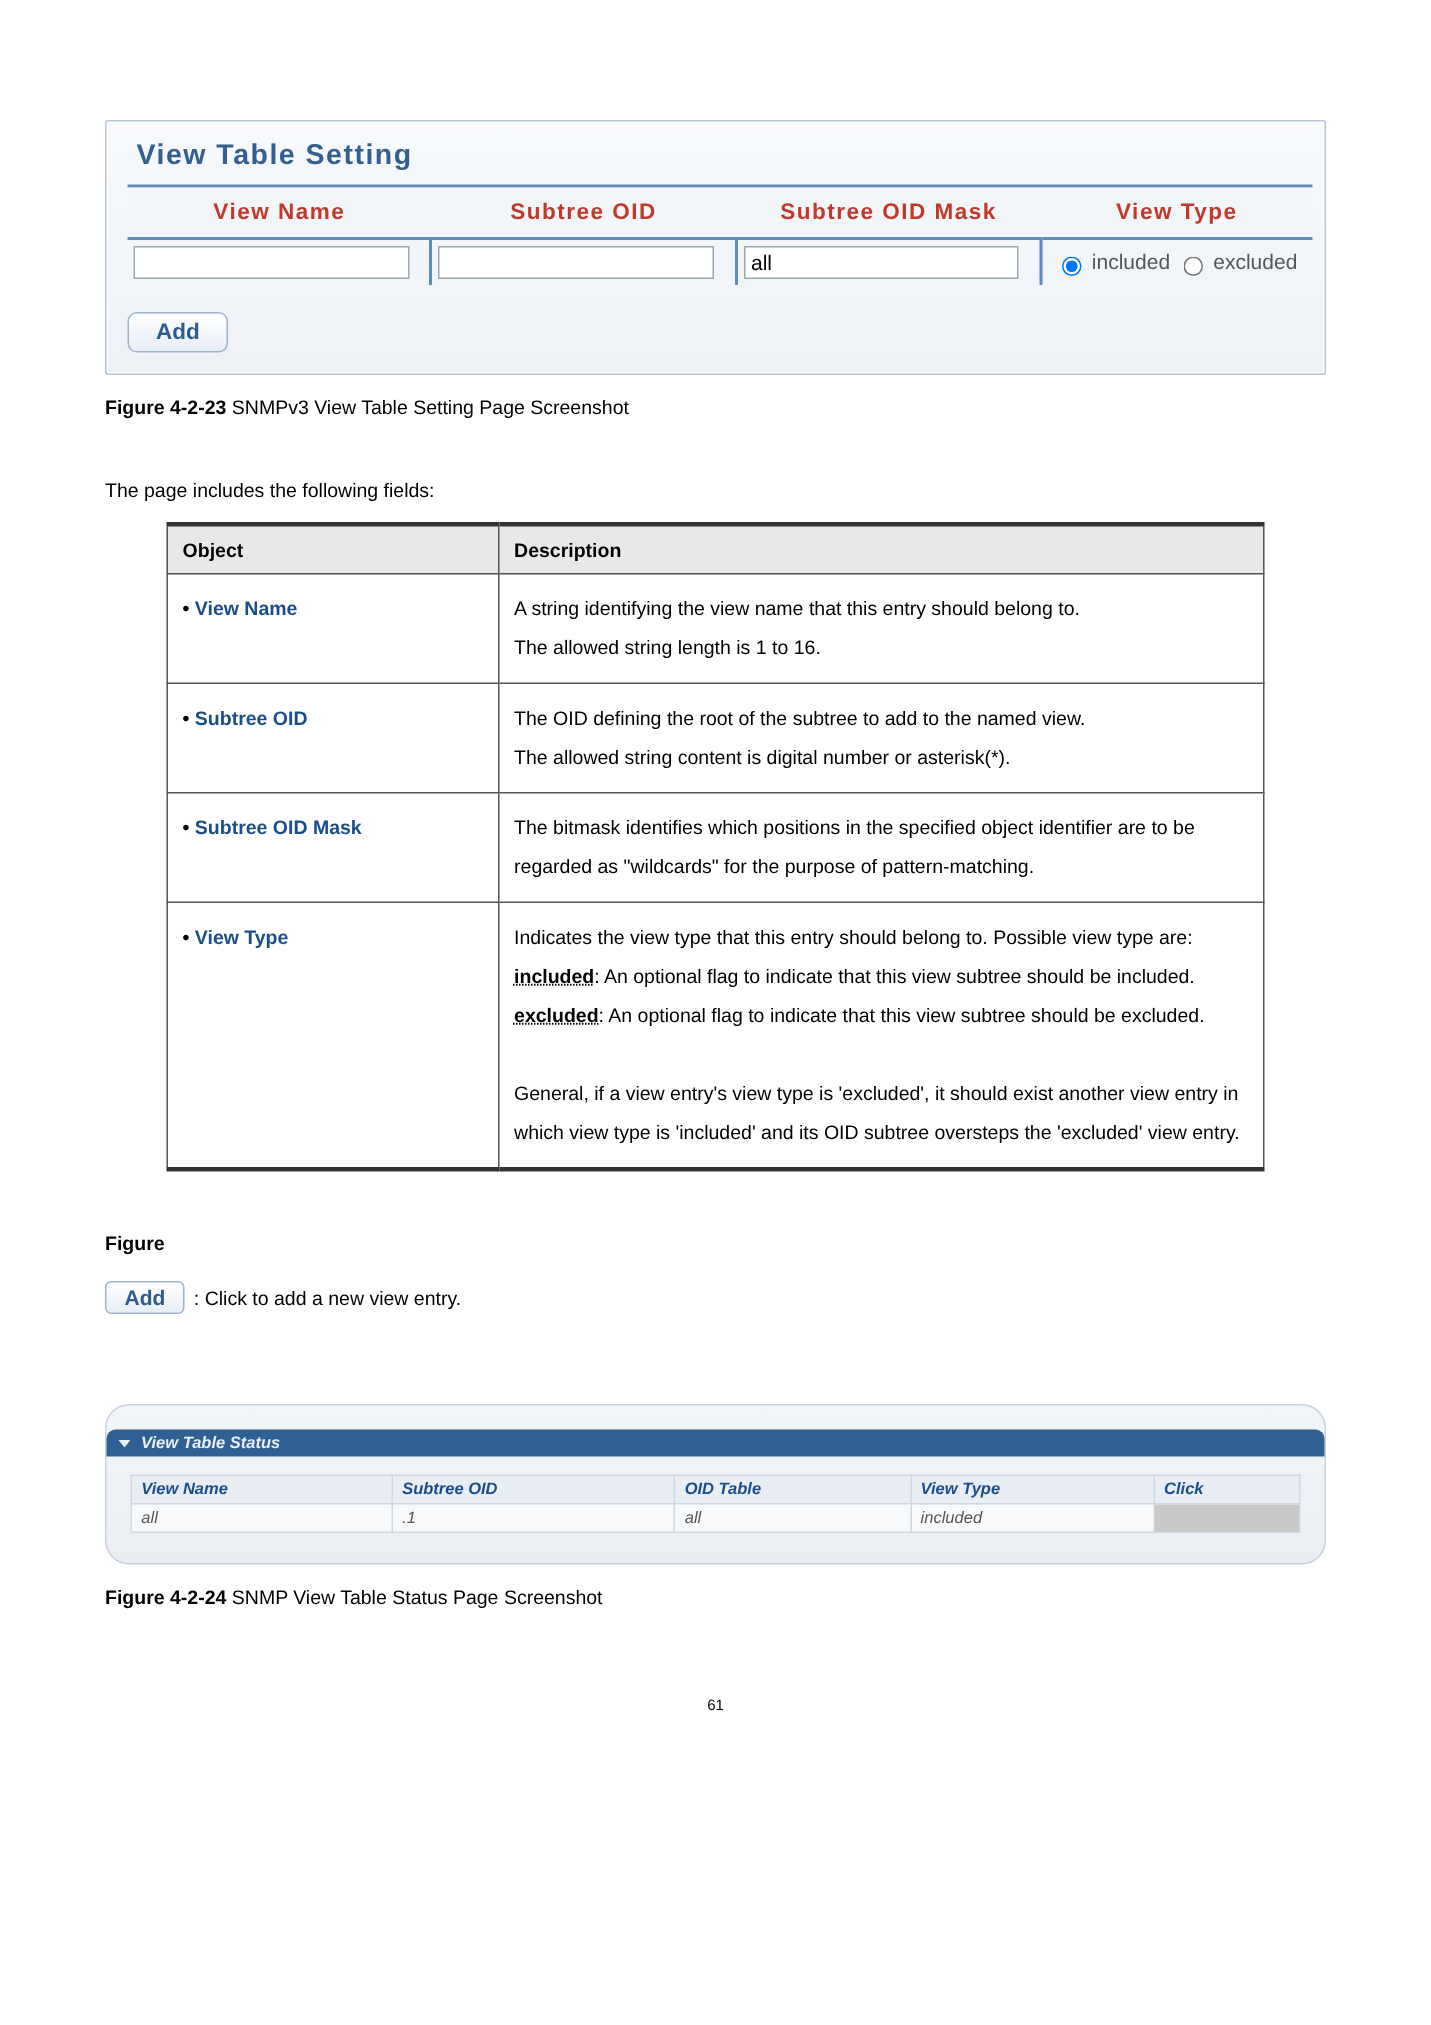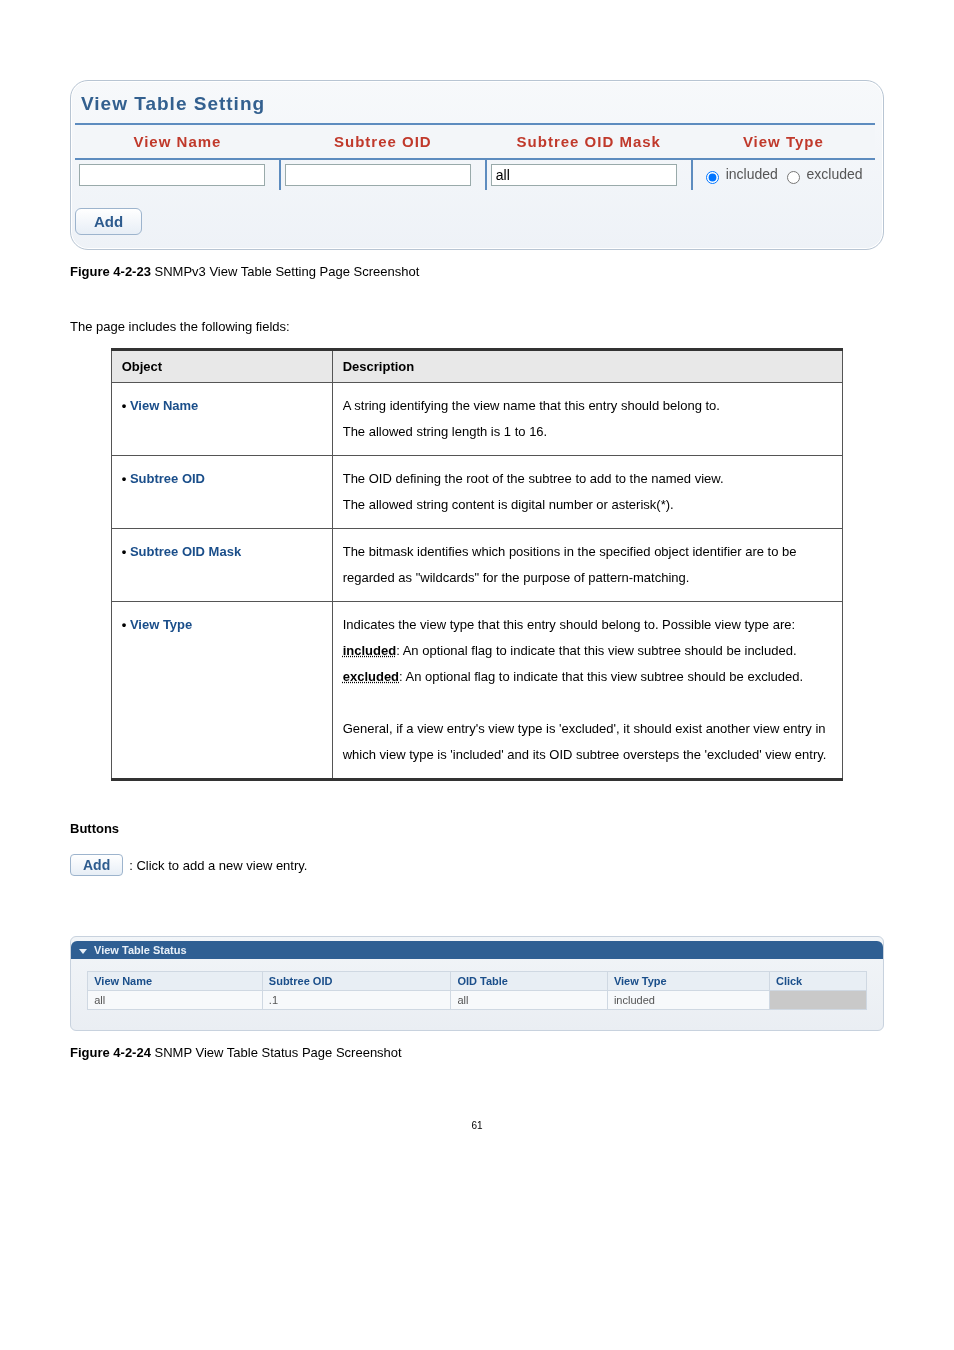--- a/index.html
+++ b/index.html
@@ -9,23 +9,23 @@
     background: #fff;
     margin: 0;
     padding: 40px 70px;
     width: 954px;
     box-sizing: border-box;
   }
 
   
   .panel1 {
     border: 1px solid #b8c5d3;
-    border-radius: 18px;
+    border-radius: 2px;
     background: linear-gradient(#f7f9fb, #eef2f7);
-    padding: 8px 8px 14px 4px;
+    padding: 8px 8px 14px 14px;
     margin: 40px 0 10px 0;
     box-shadow: 0 0 0 1px #fff inset;
   }
   .panel1 .title {
     color: #33608f;
     font-size: 19px;
     font-weight: bold;
     letter-spacing: 1px;
     padding: 4px 6px 8px 6px;
     border-bottom: 2px solid #5d8cbf;
@@ -145,25 +145,26 @@
     background: linear-gradient(#ffffff, #e7eef6);
     color: #2d5b8e;
     font-weight: bold;
     font-size: 14px;
     padding: 2px 12px;
   }
 
   
   .panel2 {
     border: 1px solid #c8d2de;
-    border-radius: 6px;
+    border-radius: 16px;
     background: linear-gradient(#f2f5f8, #eaeef3);
-    padding: 4px 0 20px 0;
+    padding: 16px 0 20px 0;
     margin-bottom: 10px;
     font-size: 11px;
+    font-style: italic;
   }
   .panel2 .bar {
     background: #2f5f93;
     color: #e8f0f8;
     font-weight: bold;
     font-size: 11px;
     padding: 3px 8px;
     border-top-left-radius: 6px;
     border-top-right-radius: 6px;
   }
@@ -272,21 +273,21 @@
     <td>
       <span>Indicates the view type that this entry should belong to. Possible view type are:</span><br>
       <span class="term">included</span><span>: An optional flag to indicate that this view subtree should be included.</span><br>
       <span class="term">excluded</span><span>: An optional flag to indicate that this view subtree should be excluded.</span><br><br>
       <span>General, if a view entry's view type is 'excluded', it should exist another view entry in which view type is 'included' and its OID subtree oversteps the 'excluded' view entry.</span>
     </td>
   </tr>
 </tbody>
   </table>
 
-<p class="buttons-h">Buttons</p>
+<p class="buttons-h">Figure</p>
 <div class="btn-line">
   <span class="small-add">Add</span>
   <span>: Click to add a new view entry.</span>
 </div>
 
 <div class="panel2">
   <div class="bar">
     <span class="arrow"></span>
     <span>View Table Status</span>
   </div>

